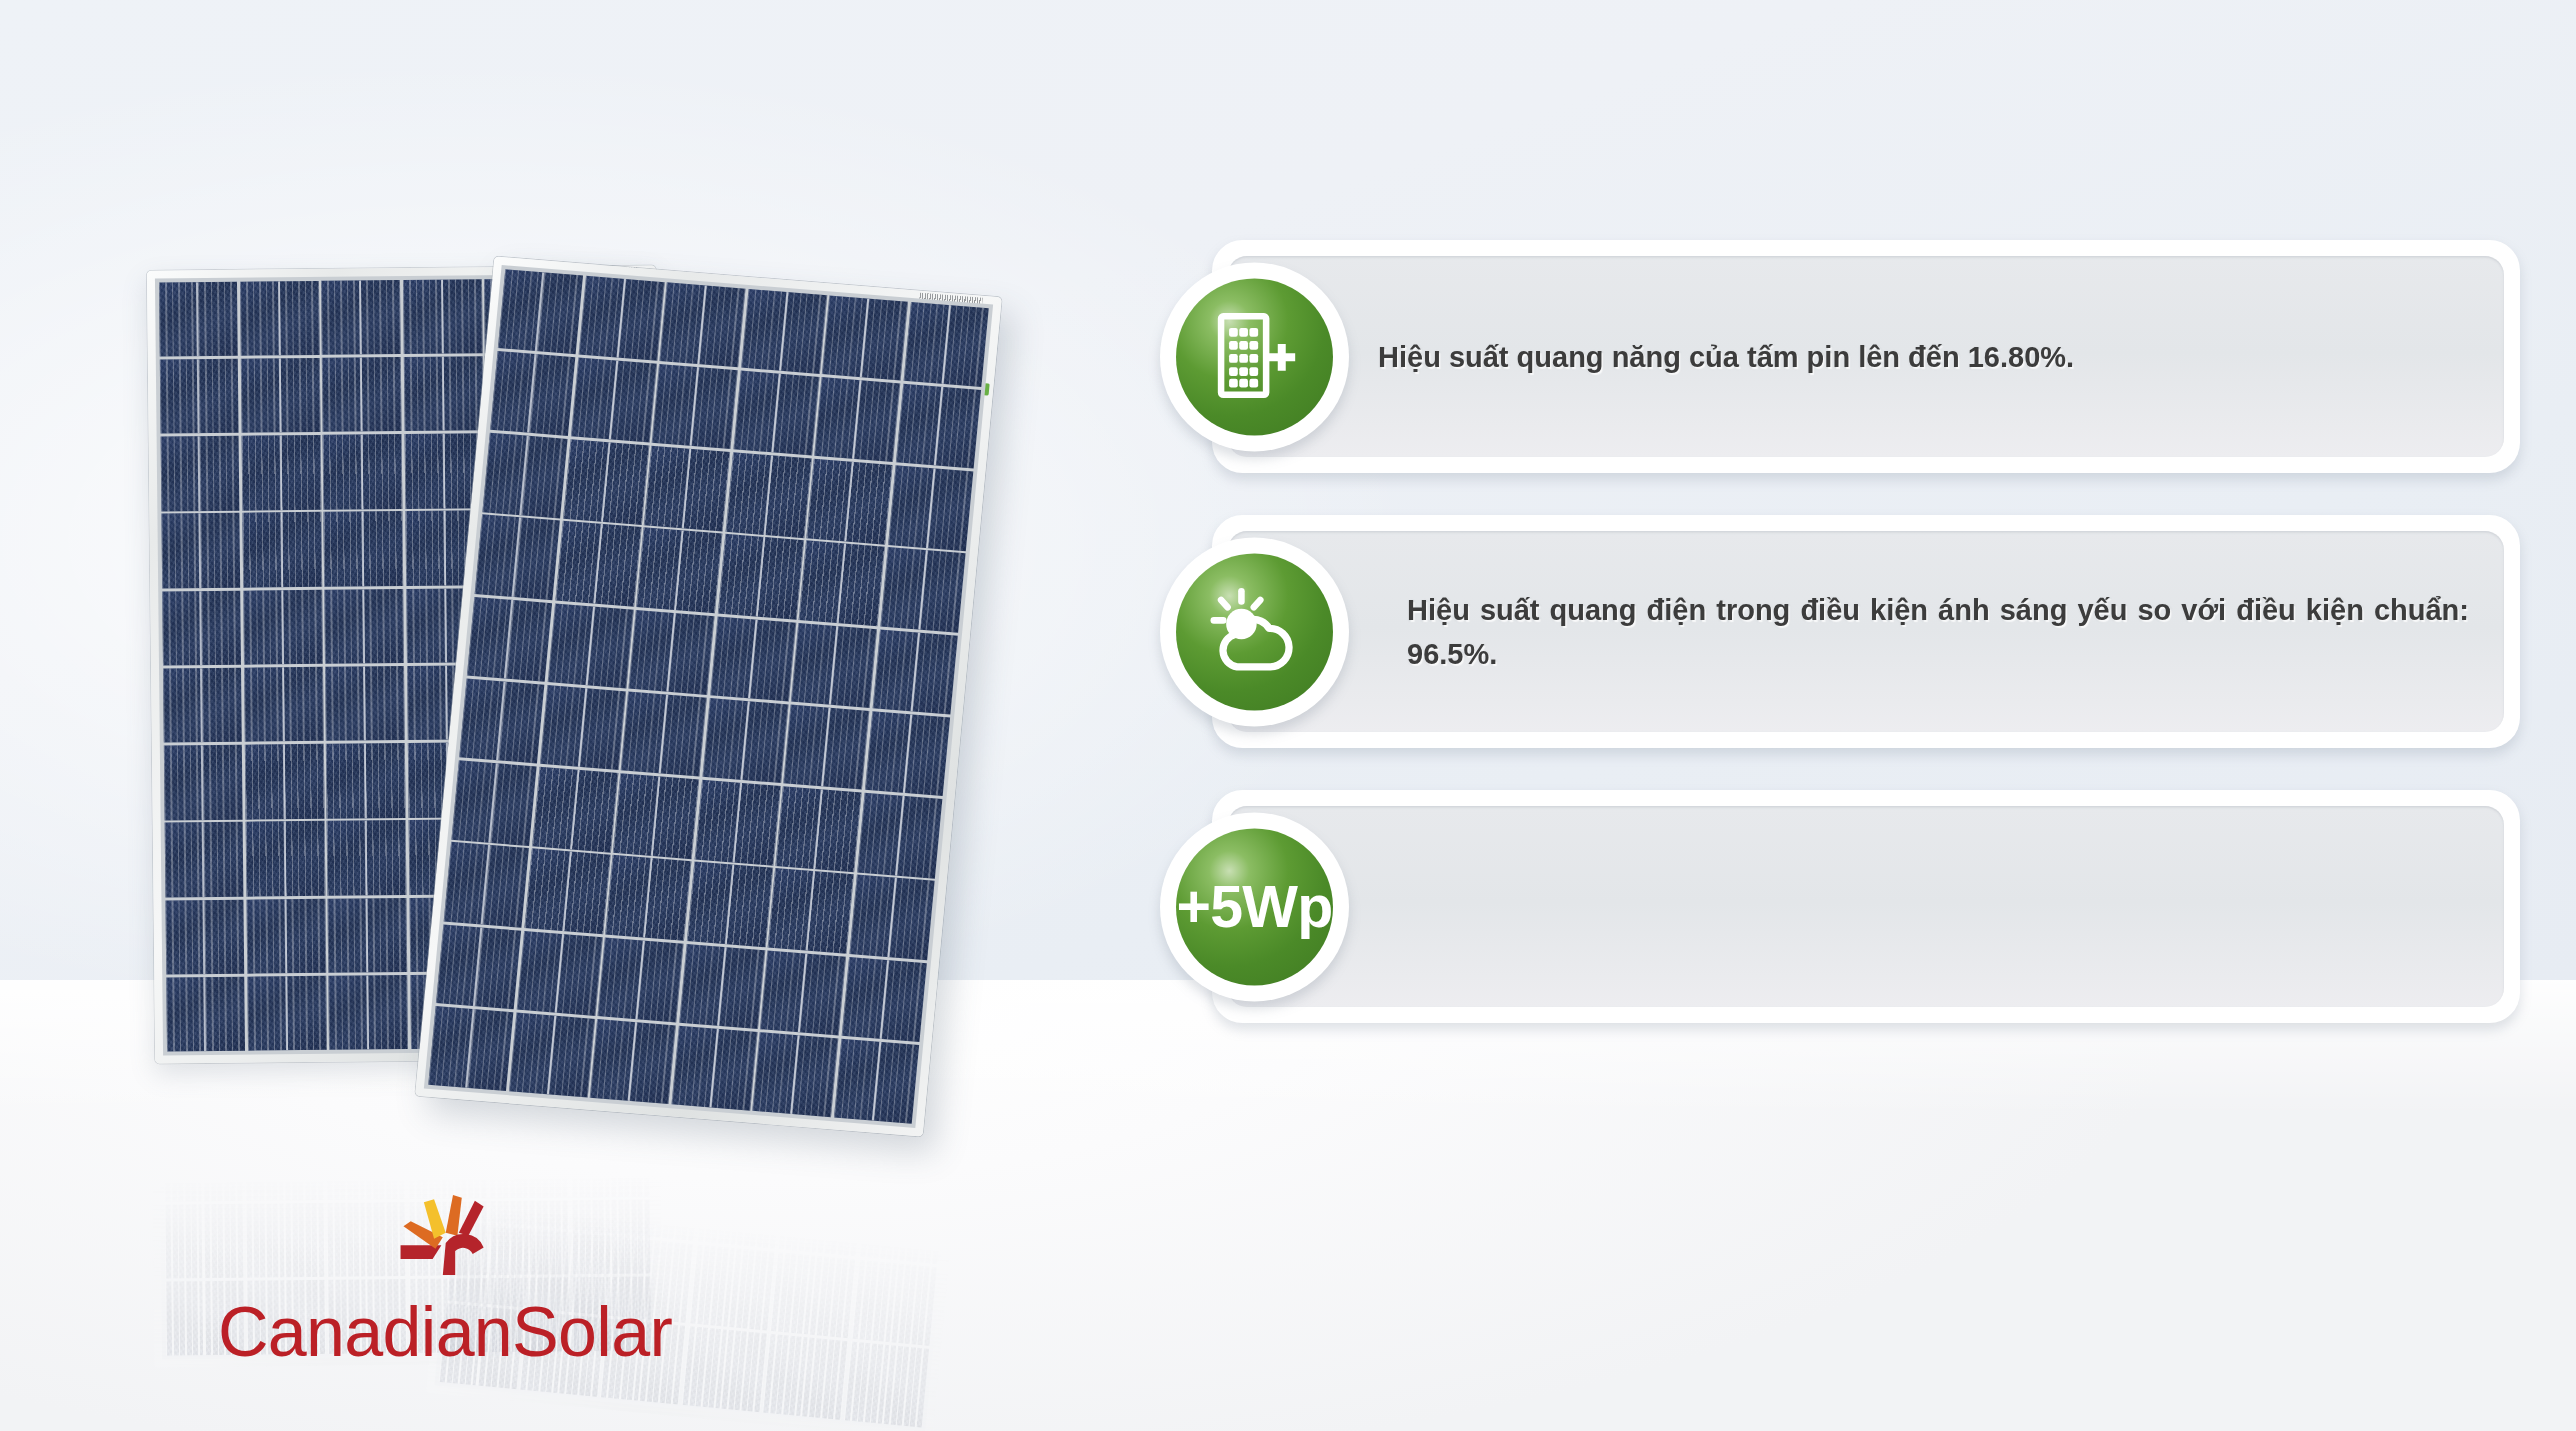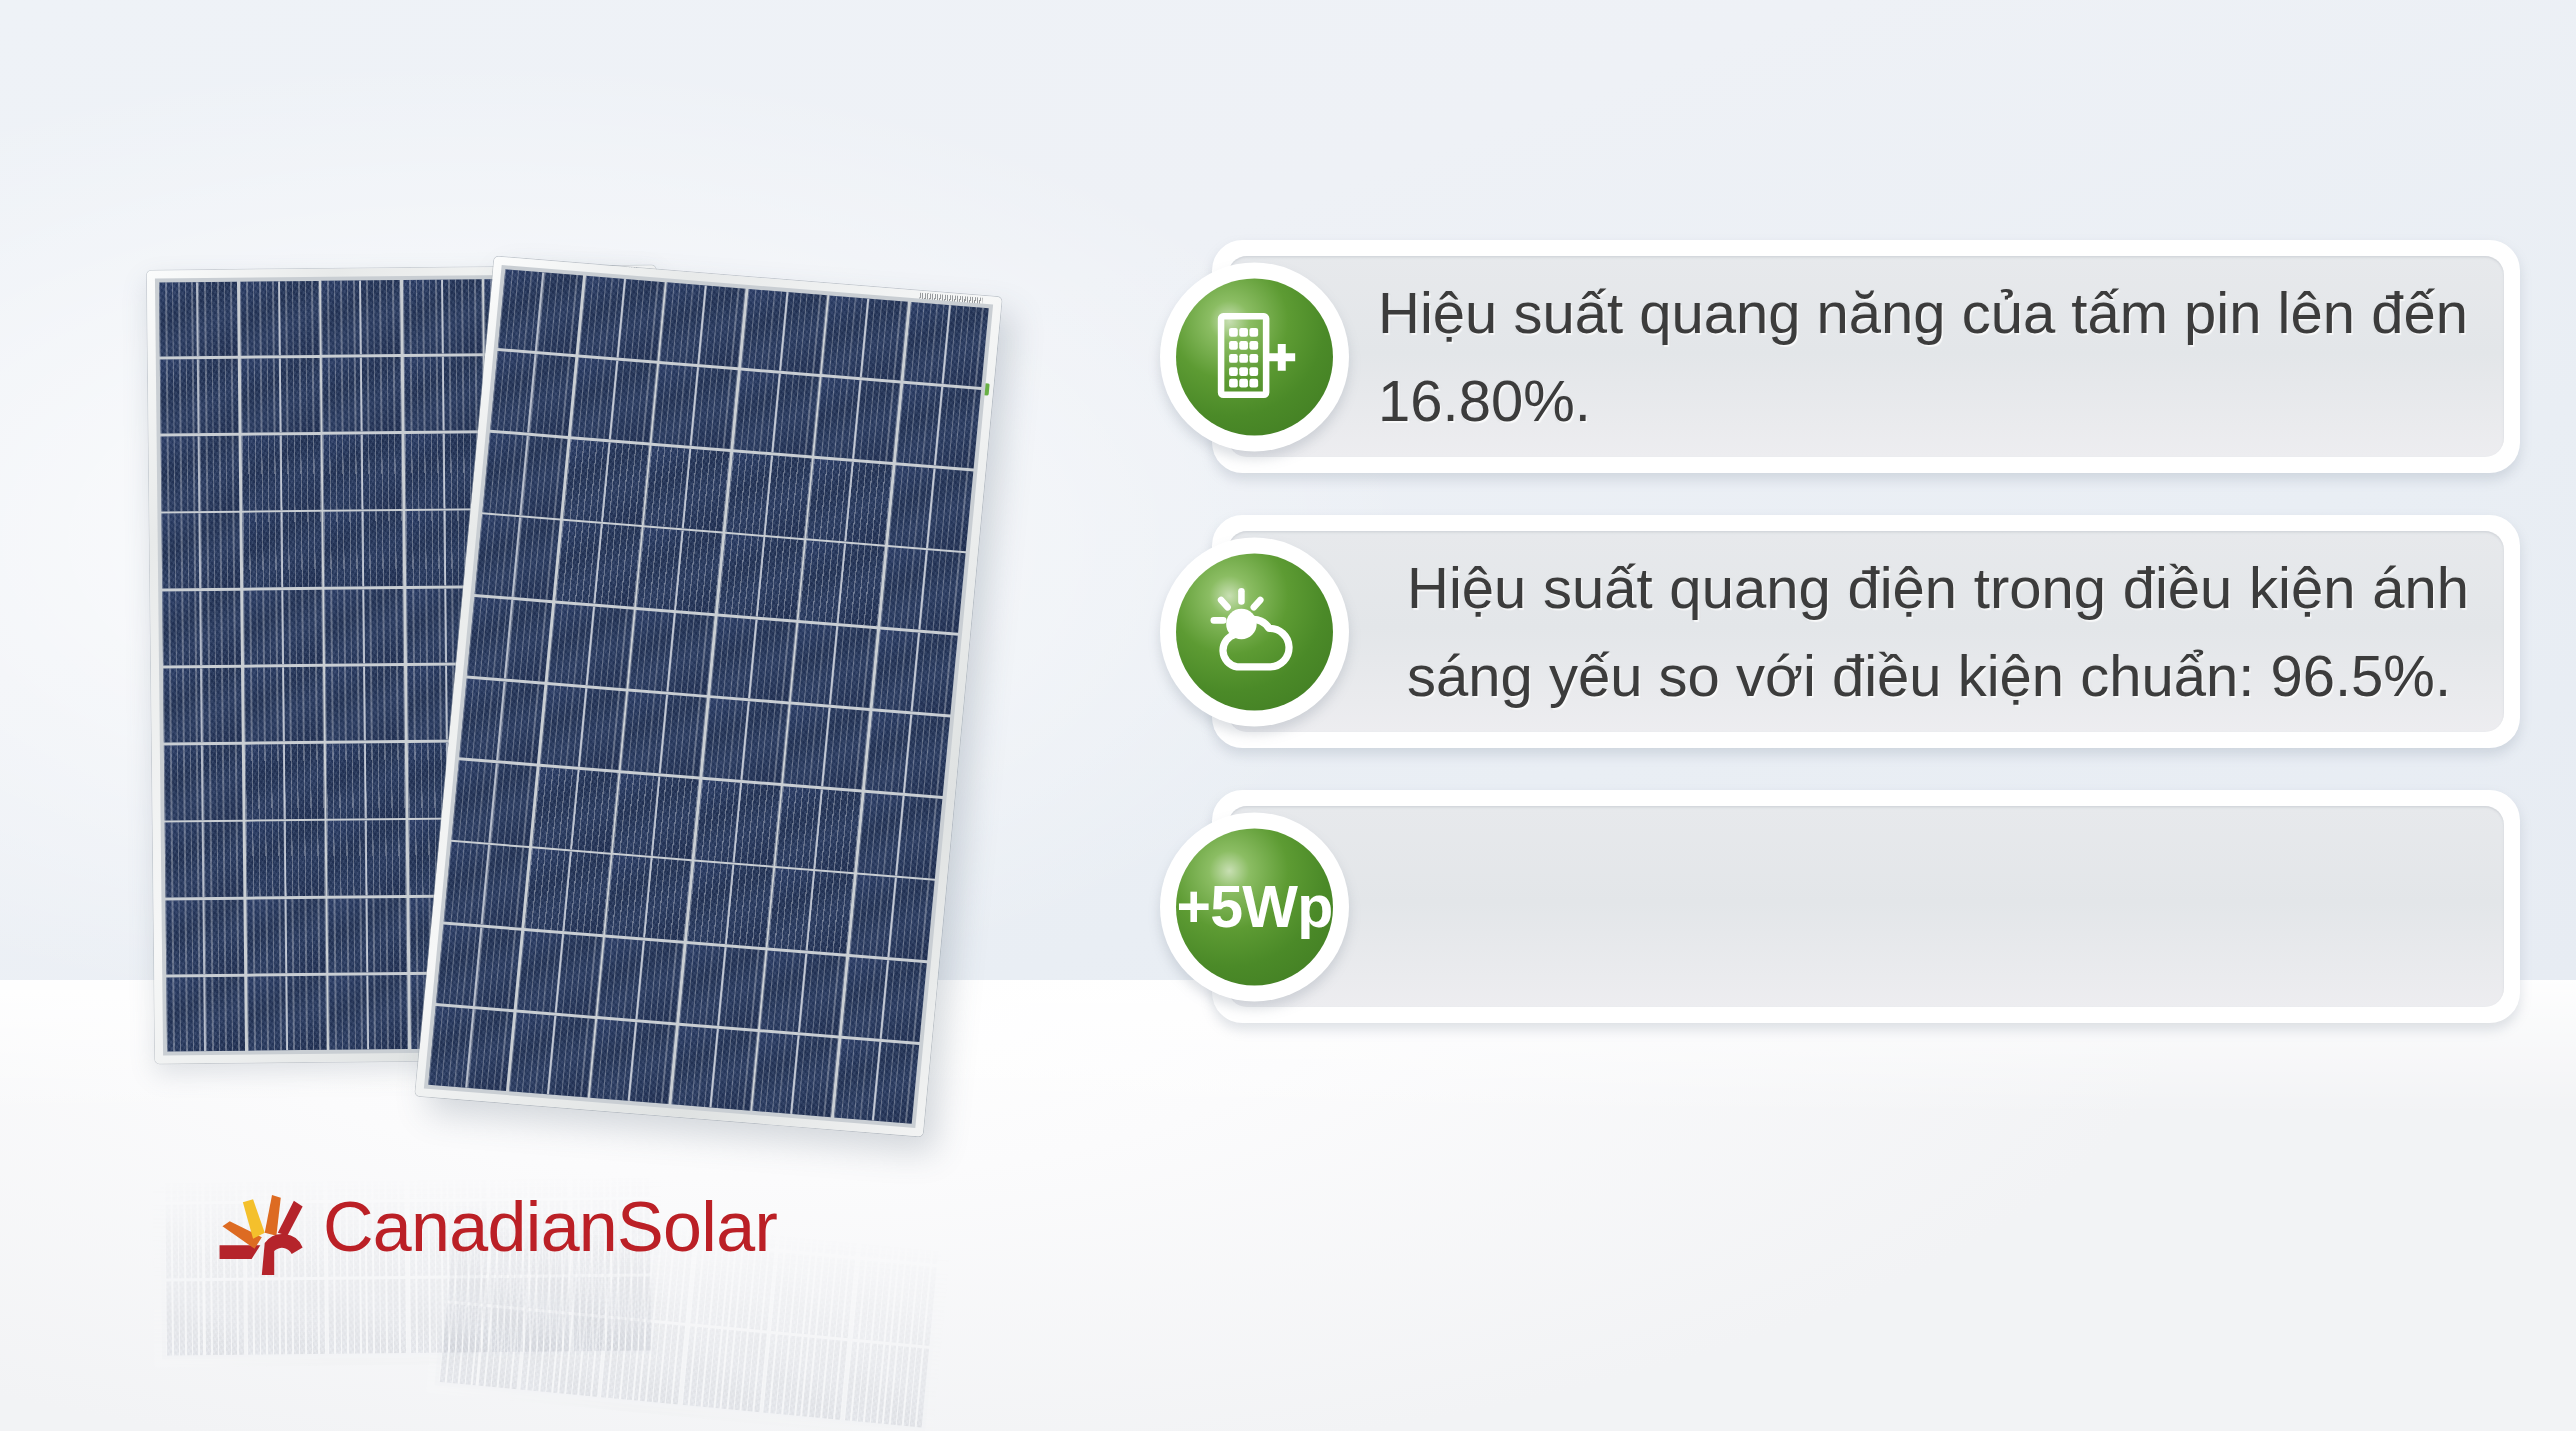--- a/index.html
+++ b/index.html
@@ -132,22 +132,24 @@
   #reflect-front { left: 454px; top: 1105px; width: 509px; height: 313px; transform: rotate(5.4deg) scaleY(-1) translateY(-313px); z-index:2;}
   .reflection .panel { box-shadow:none; }
   .reflection .cell { filter: brightness(2.35) saturate(.22); }
   .reflection .panel-inner { background:#e9ecef; }
 
   
   #logo {
     position: absolute;
     left: 218px; top: 1192px;
     display: flex;
-    gap: 13px;
+    align-items: center;
+    gap: 19px;
     z-index: 6;
+    flex-direction: column;
   }
   #logo .mark { width: 92px; height: 86px; display:block; }
   #logo .wordmark {
     font-family: "Liberation Sans", sans-serif;
     font-size: 70px;
     font-weight: 400;
     letter-spacing: -0.7px;
     color: #bb2026;
     line-height: 1;
     white-space: nowrap;
@@ -185,24 +187,24 @@
     border-radius: 19px;
     background: linear-gradient(to bottom, #e7e9ec 0%, #e3e6e9 48%, #ededf0 100%);
     box-shadow: inset 0 1.5px 2.2px rgba(150,158,168,.28);
   }
   .card-text {
     position: absolute;
     left: 218px;
     right: 51px;
     top: 50%;
     transform: translateY(-50%);
-    font-size: 58px;
+    font-size: 29px;
     line-height: 1.52;
     color: #3c3c3c;
-    font-weight: 400;
+    font-weight: 700;
     text-shadow: 1.5px 2.2px 1.5px rgba(255,255,255,.9), 0.7px 1.5px 2.2px rgba(120,128,138,.30);
   }
   .card-text.justified { text-align: justify; text-align-last: left; margin-left: 29px; }
 
   .badge {
     position: absolute;
     left: 0;
     top: 50%;
     transform: translateY(-50%);
     width: 189px;

